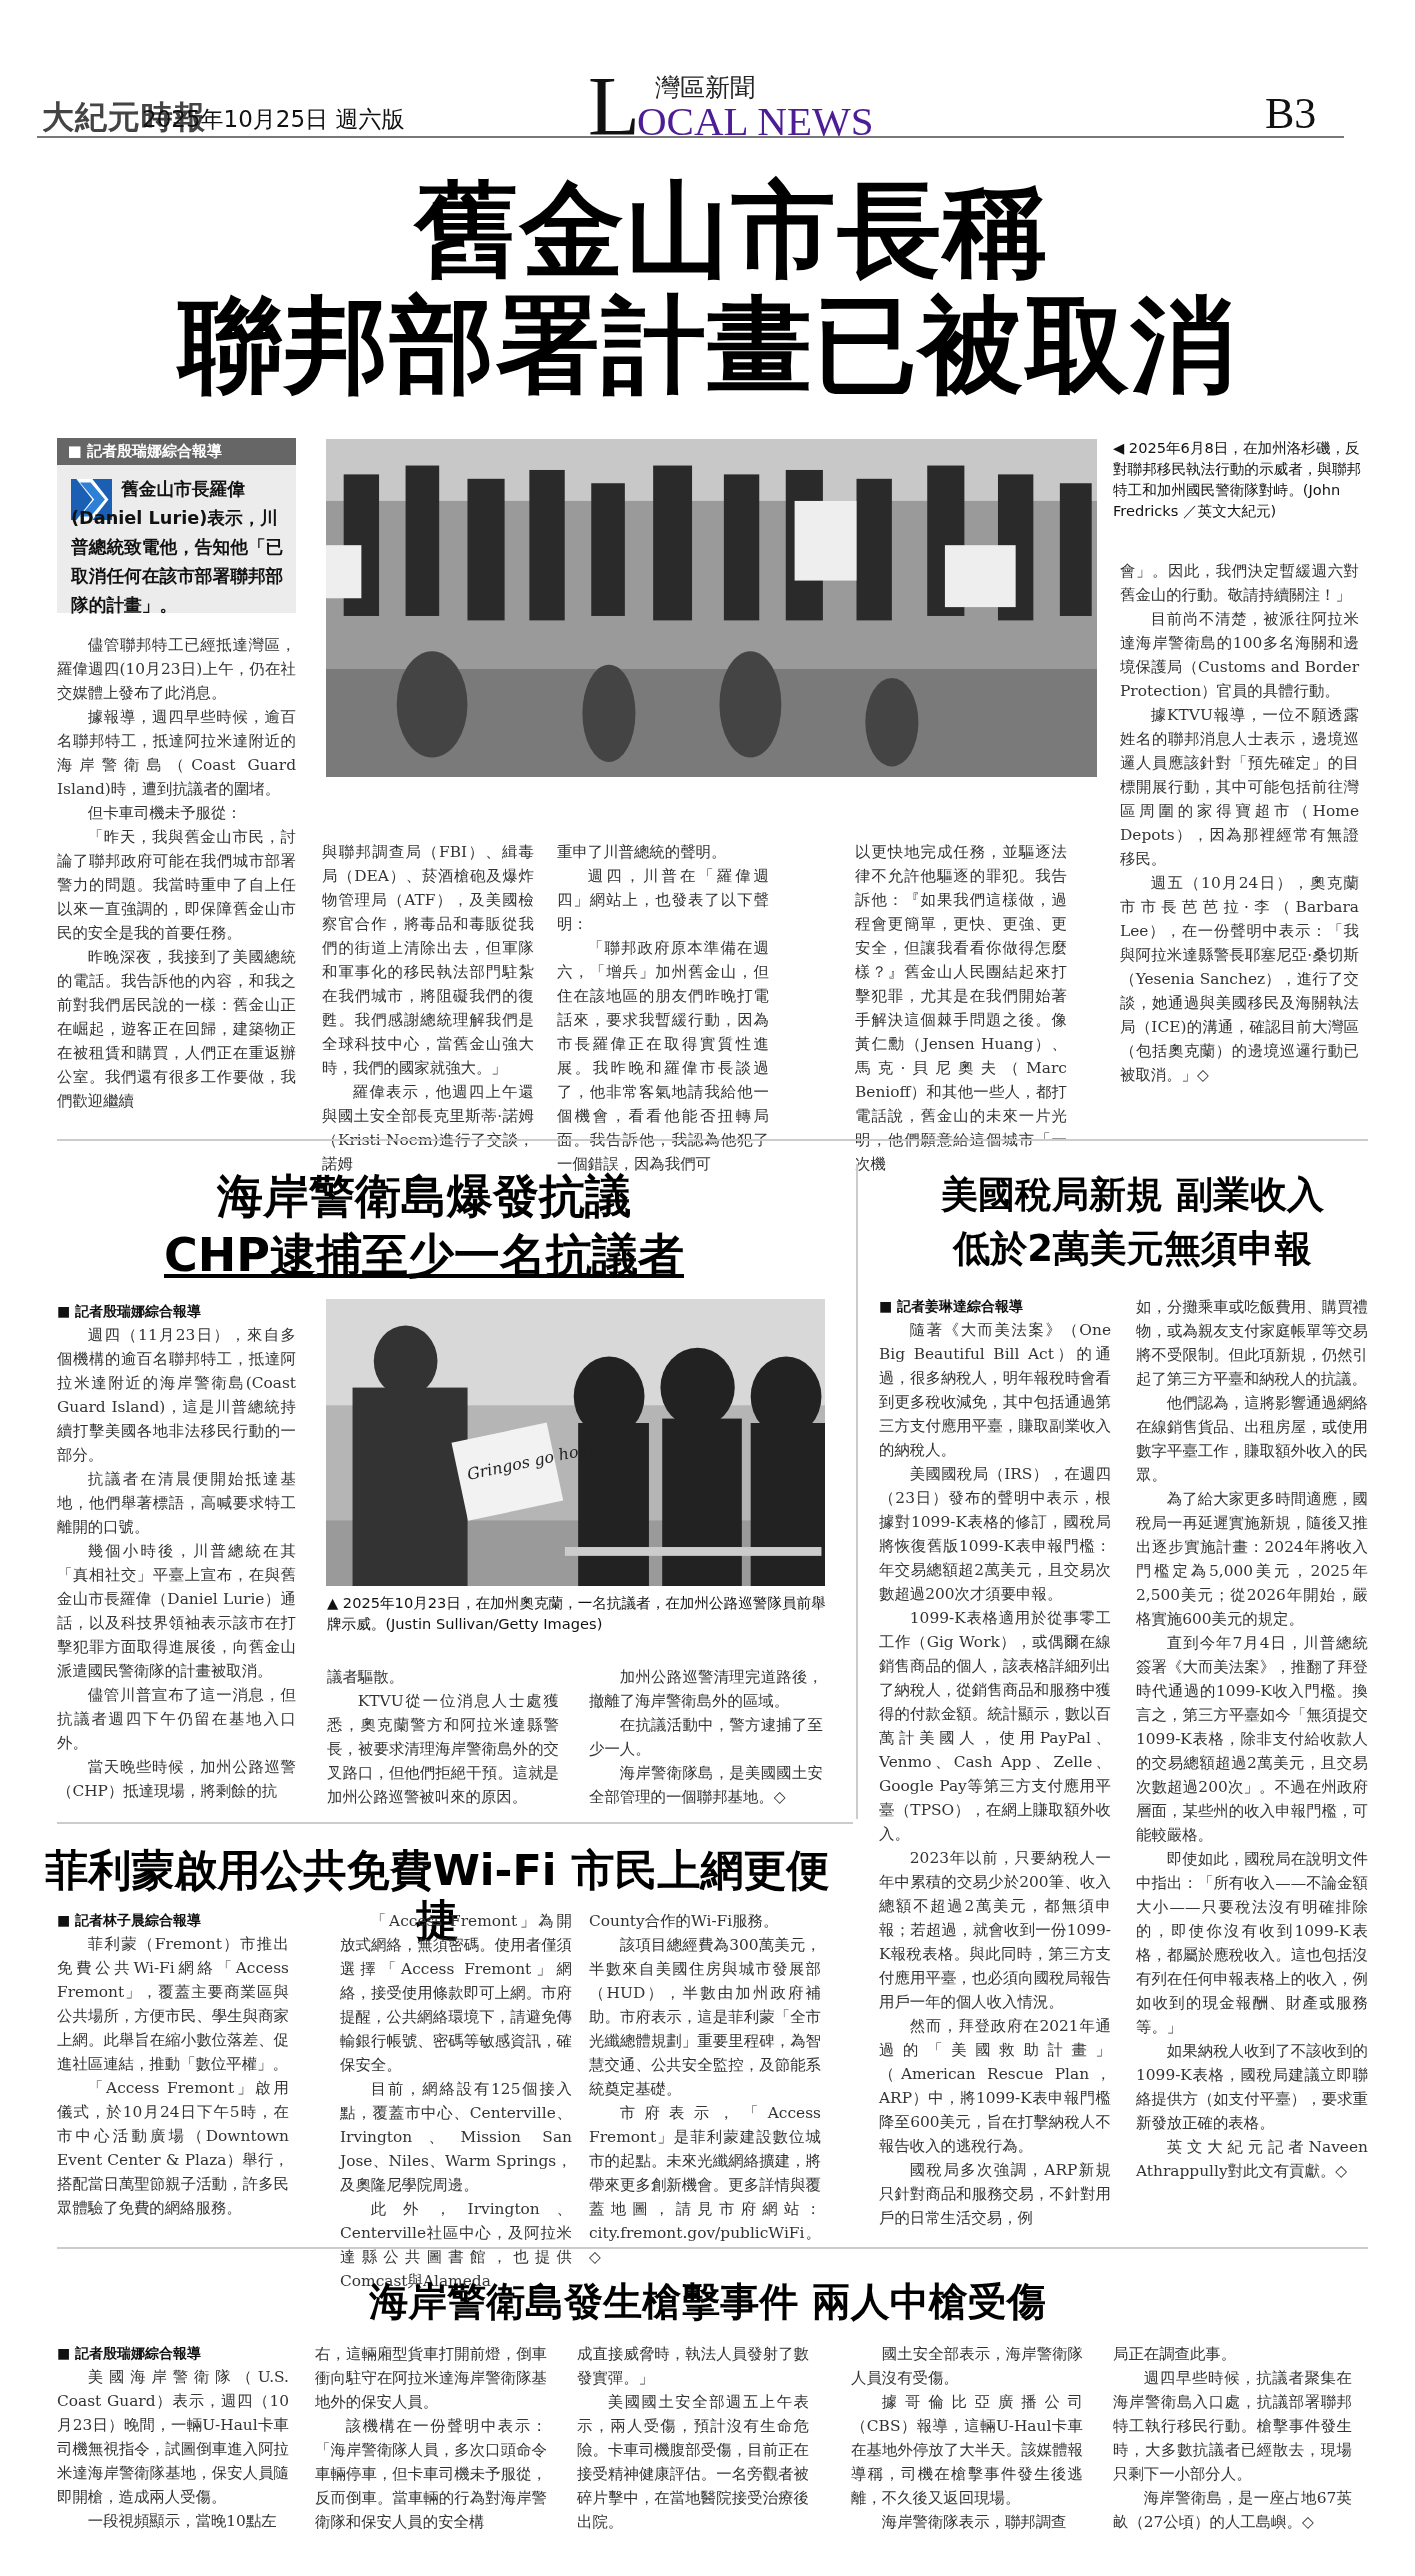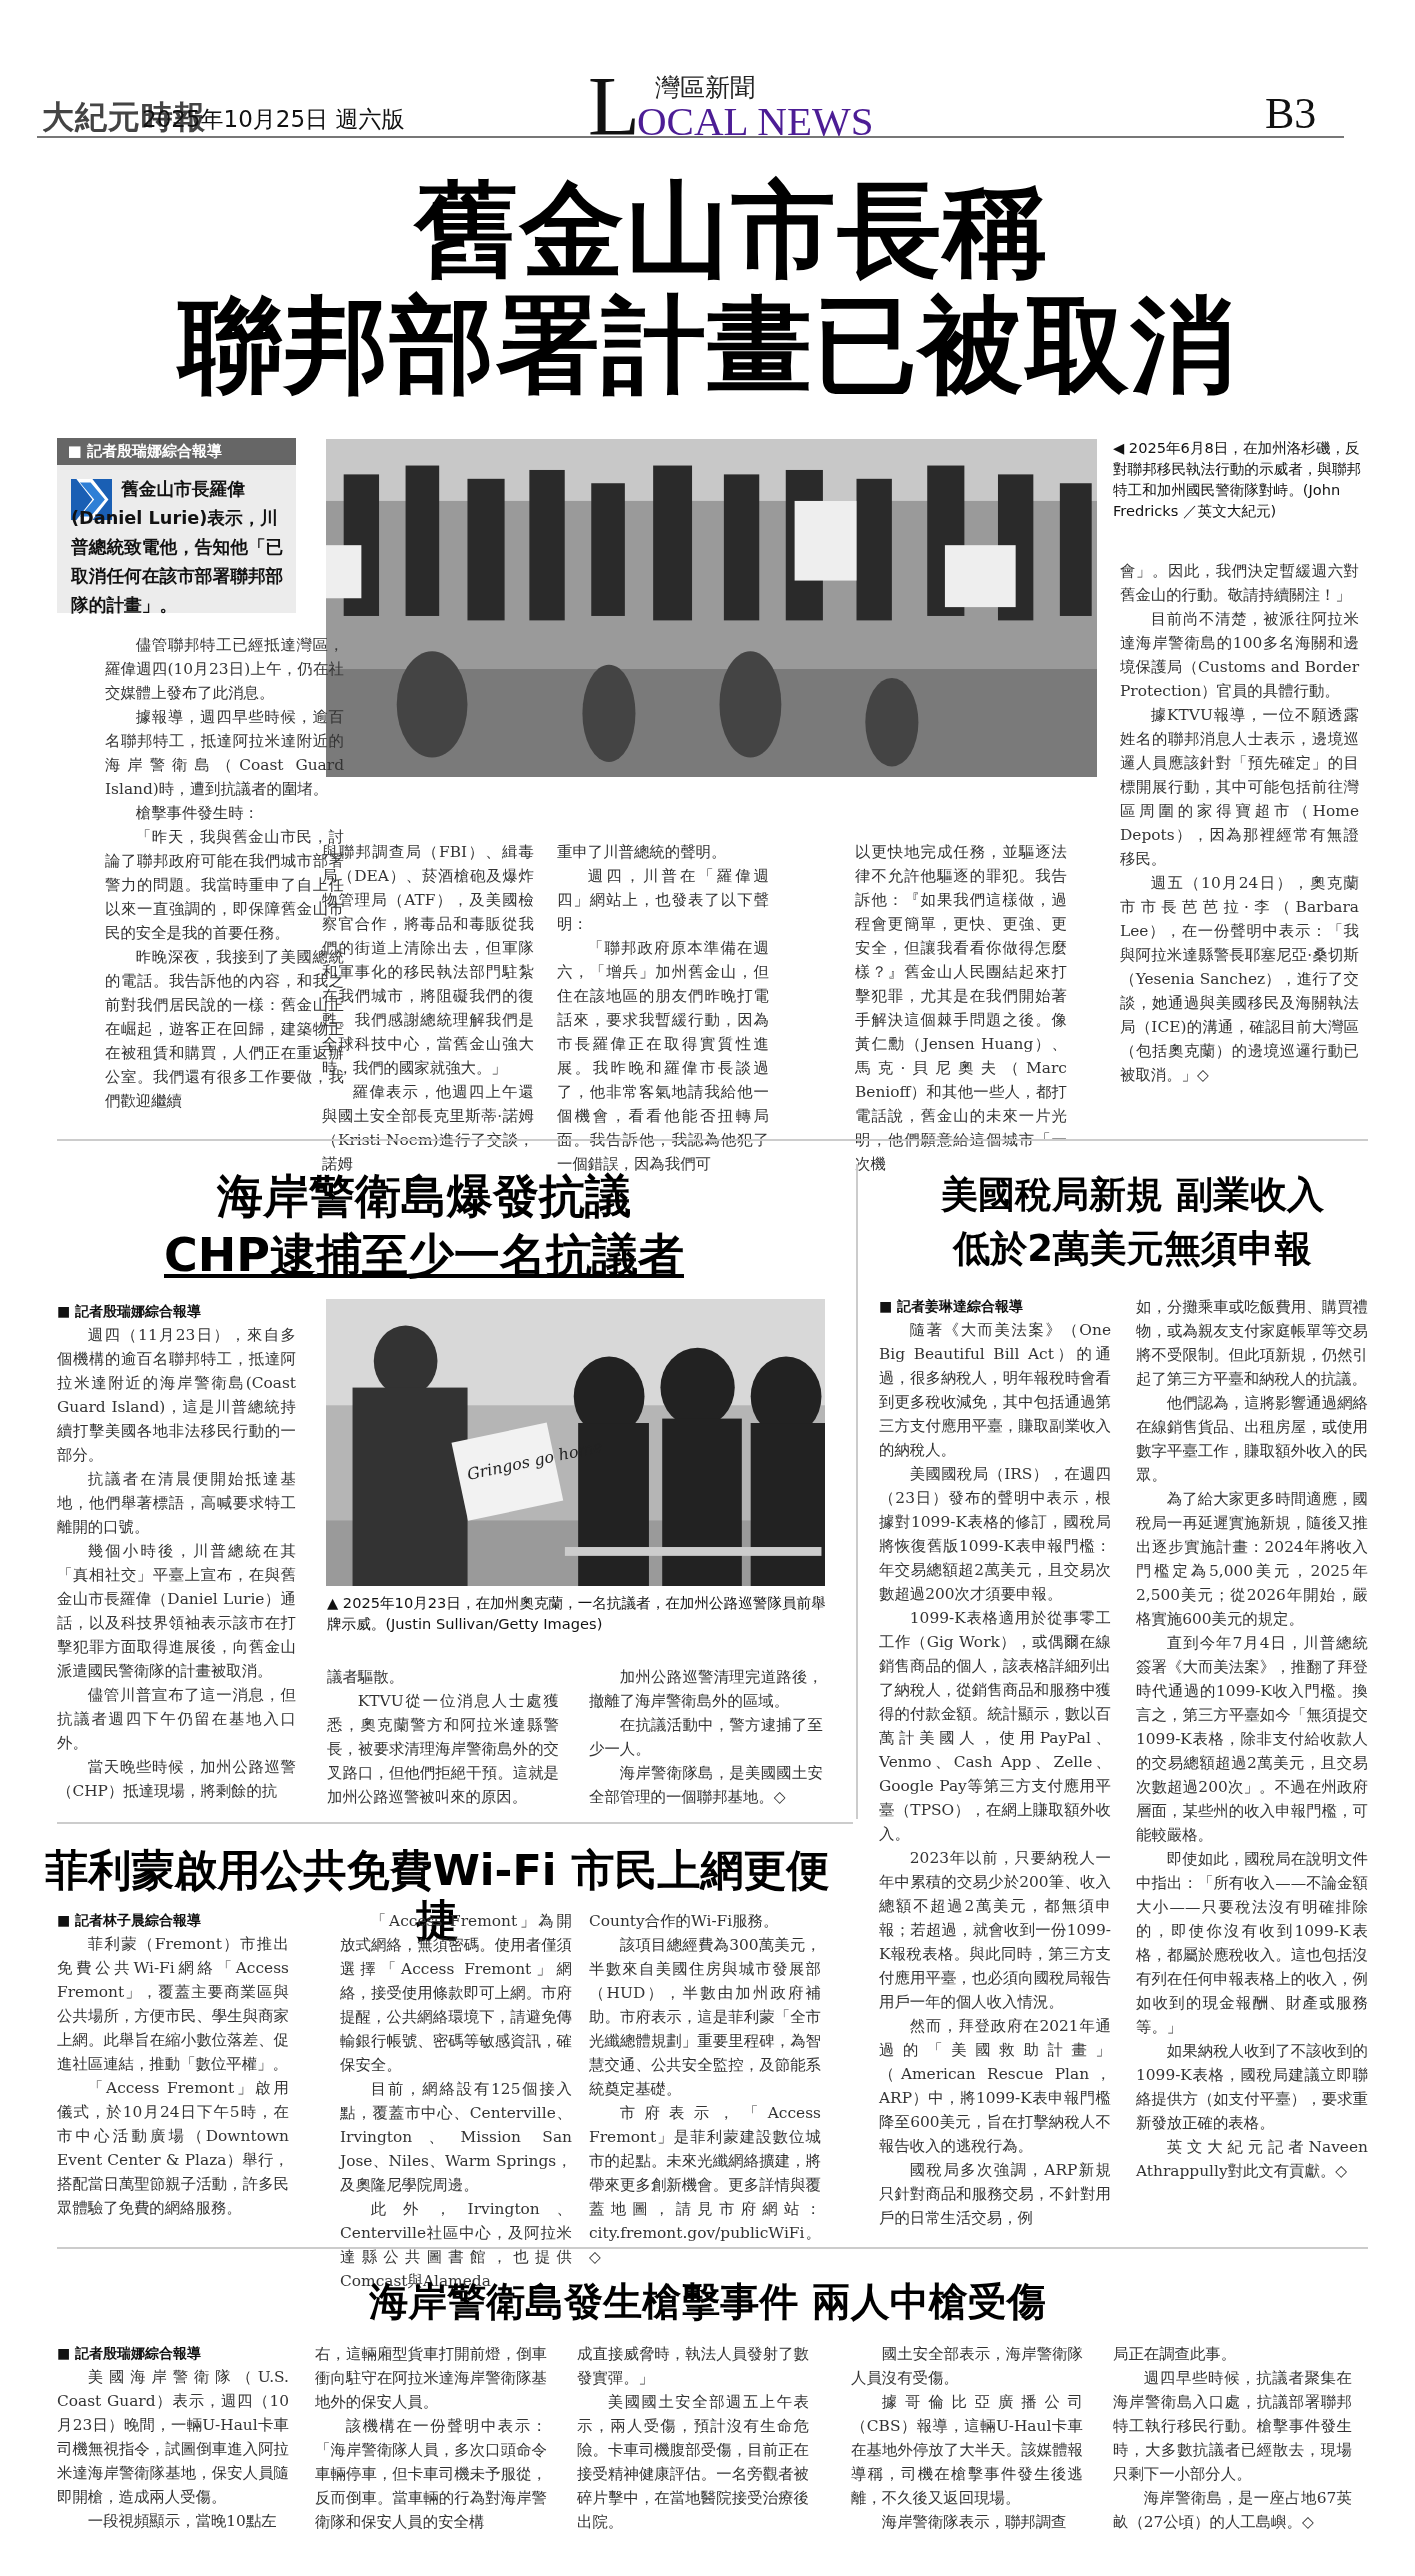--- a/index.html
+++ b/index.html
@@ -100,24 +100,24 @@
     <g fill="#444">
         <ellipse cx="120" cy="300" rx="40" ry="60"></ellipse>
         <ellipse cx="320" cy="310" rx="30" ry="55"></ellipse>
         <ellipse cx="480" cy="300" rx="35" ry="60"></ellipse>
         <ellipse cx="640" cy="320" rx="30" ry="50"></ellipse>
       </g>
   </svg>
 </div>
 <div class="abs caption" style="left:1113px; top:437px; width:257px;">◀ 2025年6月8日，在加州洛杉磯，反對聯邦移民執法行動的示威者，與聯邦特工和加州國民警衛隊對峙。(John Fredricks ／英文大紀元)</div>
 
-<div class="abs col" style="left:57px; top:633px; width:239px;margin-left:48px;">
+<div class="abs col" style="left:57px; top:633px; width:239px;">
   <p>儘管聯邦特工已經抵達灣區，羅偉週四(10月23日)上午，仍在社交媒體上發布了此消息。</p>
   <p>據報導，週四早些時候，逾百名聯邦特工，抵達阿拉米達附近的海岸警衛島（Coast Guard Island)時，遭到抗議者的圍堵。</p>
-  <p>槍擊事件發生時：</p>
+  <p>但卡車司機未予服從：</p>
   <p>「昨天，我與舊金山市民，討論了聯邦政府可能在我們城市部署警力的問題。我當時重申了自上任以來一直強調的，即保障舊金山市民的安全是我的首要任務。</p>
   <p>昨晚深夜，我接到了美國總統的電話。我告訴他的內容，和我之前對我們居民說的一樣：舊金山正在崛起，遊客正在回歸，建築物正在被租賃和購買，人們正在重返辦公室。我們還有很多工作要做，我們歡迎繼續</p>
 </div>
 <div class="abs col" style="left:322px; top:840px; width:212px;">
   <p class="noind">與聯邦調查局（FBI）、緝毒局（DEA）、菸酒槍砲及爆炸物管理局（ATF），及美國檢察官合作，將毒品和毒販從我們的街道上清除出去，但軍隊和軍事化的移民執法部門駐紮在我們城市，將阻礙我們的復甦。我們感謝總統理解我們是全球科技中心，當舊金山強大時，我們的國家就強大。」</p>
   <p>羅偉表示，他週四上午還與國土安全部長克里斯蒂·諾姆（Kristi Noem)進行了交談，諾姆</p>
 </div>
 <div class="abs col" style="left:557px; top:840px; width:212px;">
   <p class="noind">重申了川普總統的聲明。</p>
   <p>週四，川普在「羅偉週四」網站上，也發表了以下聲明：</p>

